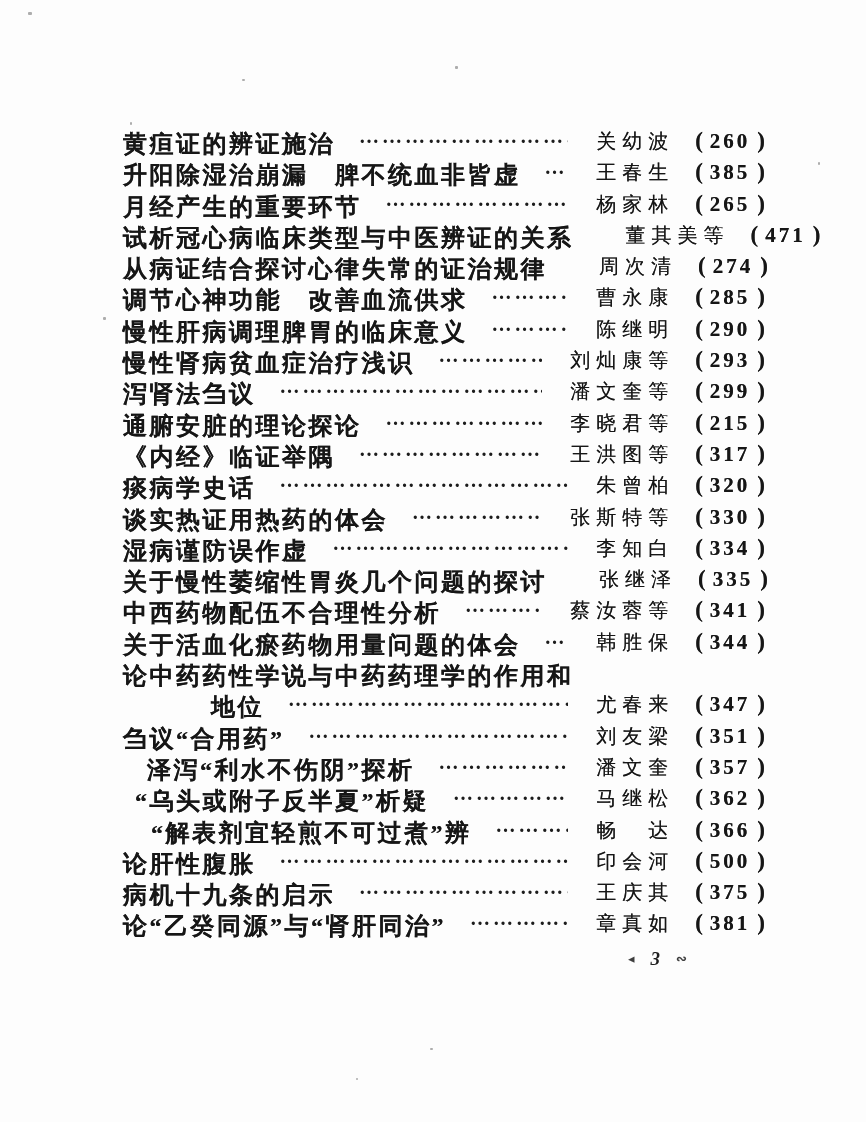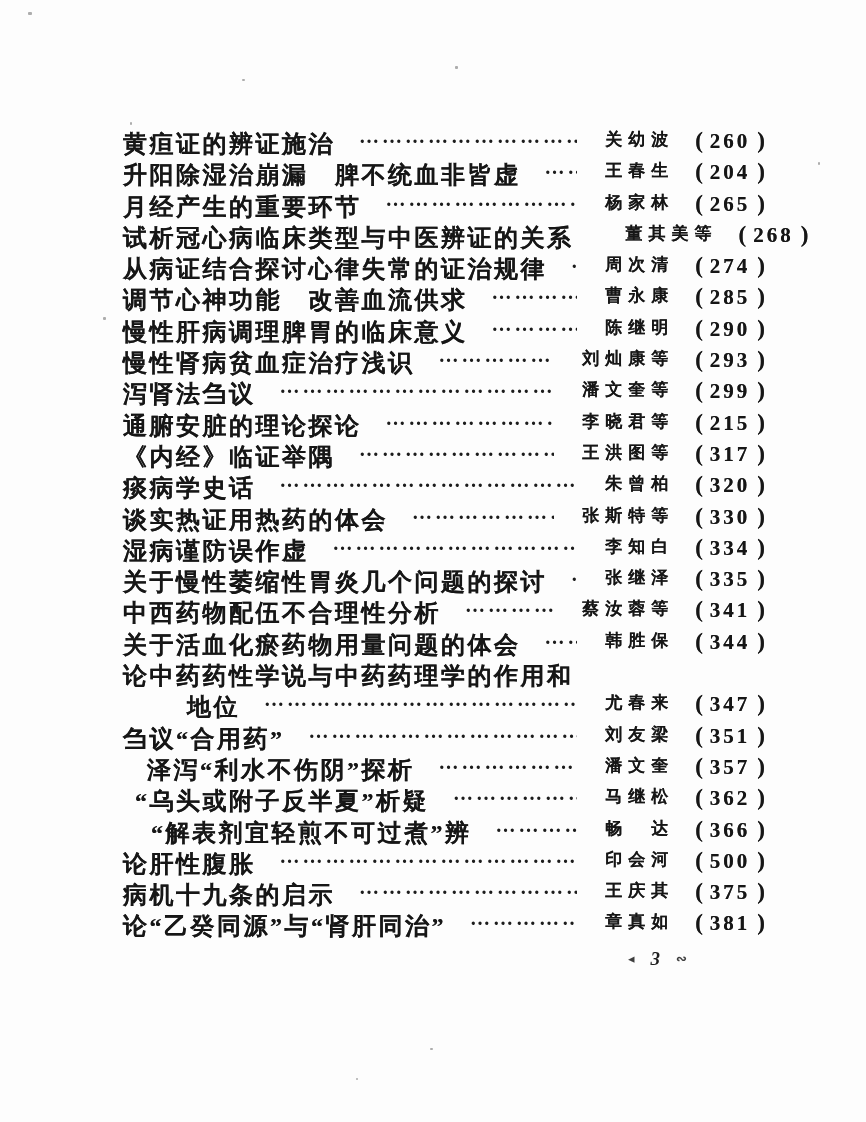--- a/index.html
+++ b/index.html
@@ -40,22 +40,22 @@
     overflow:hidden;
     white-space:nowrap;
     font-size:20px;
     font-weight:700;
     letter-spacing:3px;
     transform:translateY(-3px);
     margin:0 3px;
     color:#1c1c1c;
   }
   .author{
-    font-size:17px;
-    font-weight:700;
+    font-size:20px;
+    font-weight:400;
     letter-spacing:6px;
     white-space:pre;
     margin-left:4px;
     flex:0 0 auto;
     text-shadow:0 0 0.6px rgba(10,10,10,0.7);
   }
   .pagegroup{
     flex:0 0 auto;
     font-size:23px;
     font-weight:700;
@@ -105,33 +105,33 @@
       <div class="row">
         <span class="title">黄疸证的辨证施治</span>
         <span class="leader">…………………………………………………………………………………………………………</span>
         <span class="author">关幼波</span>
         <span class="pagegroup"><span>(</span><span class="pnum">260</span><span>)</span></span>
       </div>
       <div class="row">
         <span class="title">升阳除湿治崩漏　脾不统血非皆虚</span>
         <span class="leader">…………………………………………………………………………………………………………</span>
         <span class="author">王春生</span>
-        <span class="pagegroup"><span>(</span><span class="pnum">204</span><span>)</span></span>
+        <span class="pagegroup"><span>(</span><span class="pnum">385</span><span>)</span></span>
       </div>
       <div class="row">
         <span class="title">月经产生的重要环节</span>
         <span class="leader">…………………………………………………………………………………………………………</span>
         <span class="author">杨家林</span>
         <span class="pagegroup"><span>(</span><span class="pnum">265</span><span>)</span></span>
       </div>
       <div class="row">
         <span class="title">试析冠心病临床类型与中医辨证的关系</span>
         <span class="leader">…………………………………………………………………………………………………………</span>
         <span class="author">董其美等</span>
-        <span class="pagegroup"><span>(</span><span class="pnum">268</span><span>)</span></span>
+        <span class="pagegroup"><span>(</span><span class="pnum">471</span><span>)</span></span>
       </div>
       <div class="row">
         <span class="title">从病证结合探讨心律失常的证治规律</span>
         <span class="leader">…………………………………………………………………………………………………………</span>
         <span class="author">周次清</span>
         <span class="pagegroup"><span>(</span><span class="pnum">274</span><span>)</span></span>
       </div>
       <div class="row">
         <span class="title">调节心神功能　改善血流供求</span>
         <span class="leader">…………………………………………………………………………………………………………</span>
@@ -201,21 +201,21 @@
       <div class="row">
         <span class="title">关于活血化瘀药物用量问题的体会</span>
         <span class="leader">…………………………………………………………………………………………………………</span>
         <span class="author">韩胜保</span>
         <span class="pagegroup"><span>(</span><span class="pnum">344</span><span>)</span></span>
       </div>
       <div class="row">
         <span class="title">论中药药性学说与中药药理学的作用和</span>
       </div>
       <div class="row">
-        <span class="title" style="margin-left: 64px;">地位</span>
+        <span class="title" style="margin-left: 88px;">地位</span>
         <span class="leader">…………………………………………………………………………………………………………</span>
         <span class="author">尤春来</span>
         <span class="pagegroup"><span>(</span><span class="pnum">347</span><span>)</span></span>
       </div>
       <div class="row">
         <span class="title">刍议“合用药”</span>
         <span class="leader">…………………………………………………………………………………………………………</span>
         <span class="author">刘友梁</span>
         <span class="pagegroup"><span>(</span><span class="pnum">351</span><span>)</span></span>
       </div>

